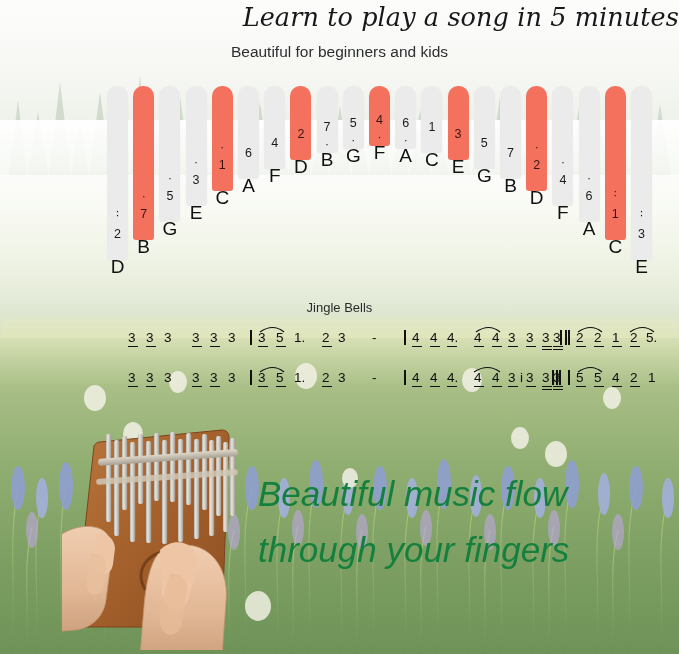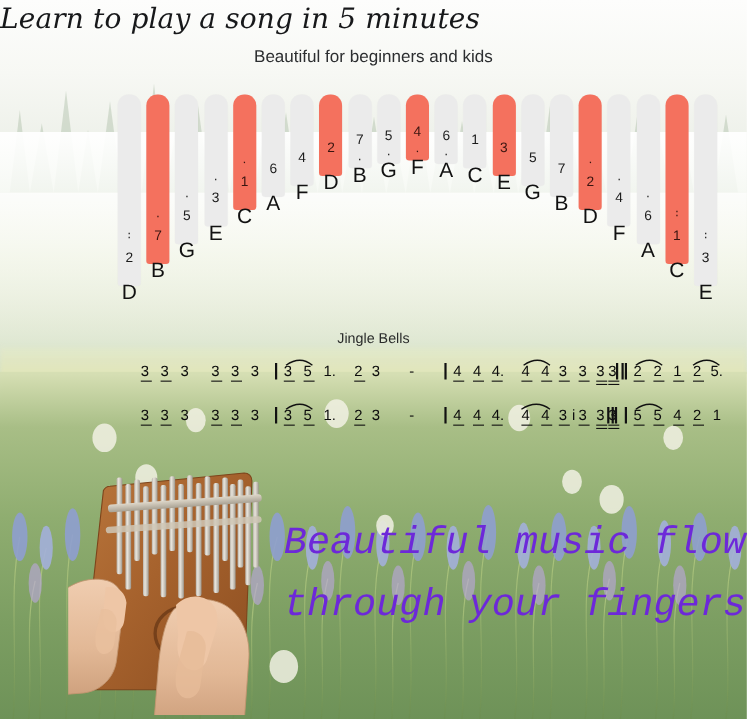--- a/index.html
+++ b/index.html
@@ -45,21 +45,21 @@
   
   .bg-meadow {
     position:absolute; left:0; top:338px; width:679px; height:316px;
     background:
       linear-gradient(180deg, rgba(214,223,180,.95) 0%, rgba(168,190,134,1) 16%, rgba(143,173,112,1) 42%, rgba(124,158,98,1) 72%, rgba(110,146,88,1) 100%);
   }
   .bg-meadow-tex { position:absolute; left:0; top:338px; width:679px; height:316px; }
 
   
   .title {
-    position:absolute; left:0; top:2px; width:679px; text-align:left;
+    position:absolute; left:0; top:2px; width:679px; text-align:right;
     font-family:"DejaVu Serif", serif;
     font-size:25.5px; font-style:italic; color:#17181a;
     letter-spacing:.1px; z-index:6;
   }
   .subtitle {
     position:absolute; left:0; top:43px; width:679px; text-align:center;
     font-family:"Liberation Sans", sans-serif;
     font-size:15.5px; color:#2c2e30; z-index:6;
   }
 
@@ -103,22 +103,22 @@
   .ul2 { position:absolute; height:1.4px; background:#111; }
   .bar { position:absolute; width:1.6px; background:#111; height:15px; }
   .bar2 { position:absolute; width:1.6px; background:#111; height:15px; }
   .tie { position:absolute; }
 
   
   #kalimba { position:absolute; left:62px; top:424px; width:200px; height:226px; z-index:7; }
 
   
   .flow1, .flow2 {
-    position:absolute; font-family:Liberation Mono, monospace; font-style:italic;
-    color:#6d28d9; z-index:8; white-space:nowrap;
+    position:absolute; font-family:Liberation Sans, sans-serif; font-style:italic;
+    color:#15803d; z-index:8; white-space:nowrap;
   }
   .flow1 { left:258px; top:474px; font-size:35px; }
   .flow2 { left:258px; top:530px; font-size:35px; }
 </style>
 </head>
 <body>
 
 <div id="scene">
   <div class="bg-sky"></div>
 

